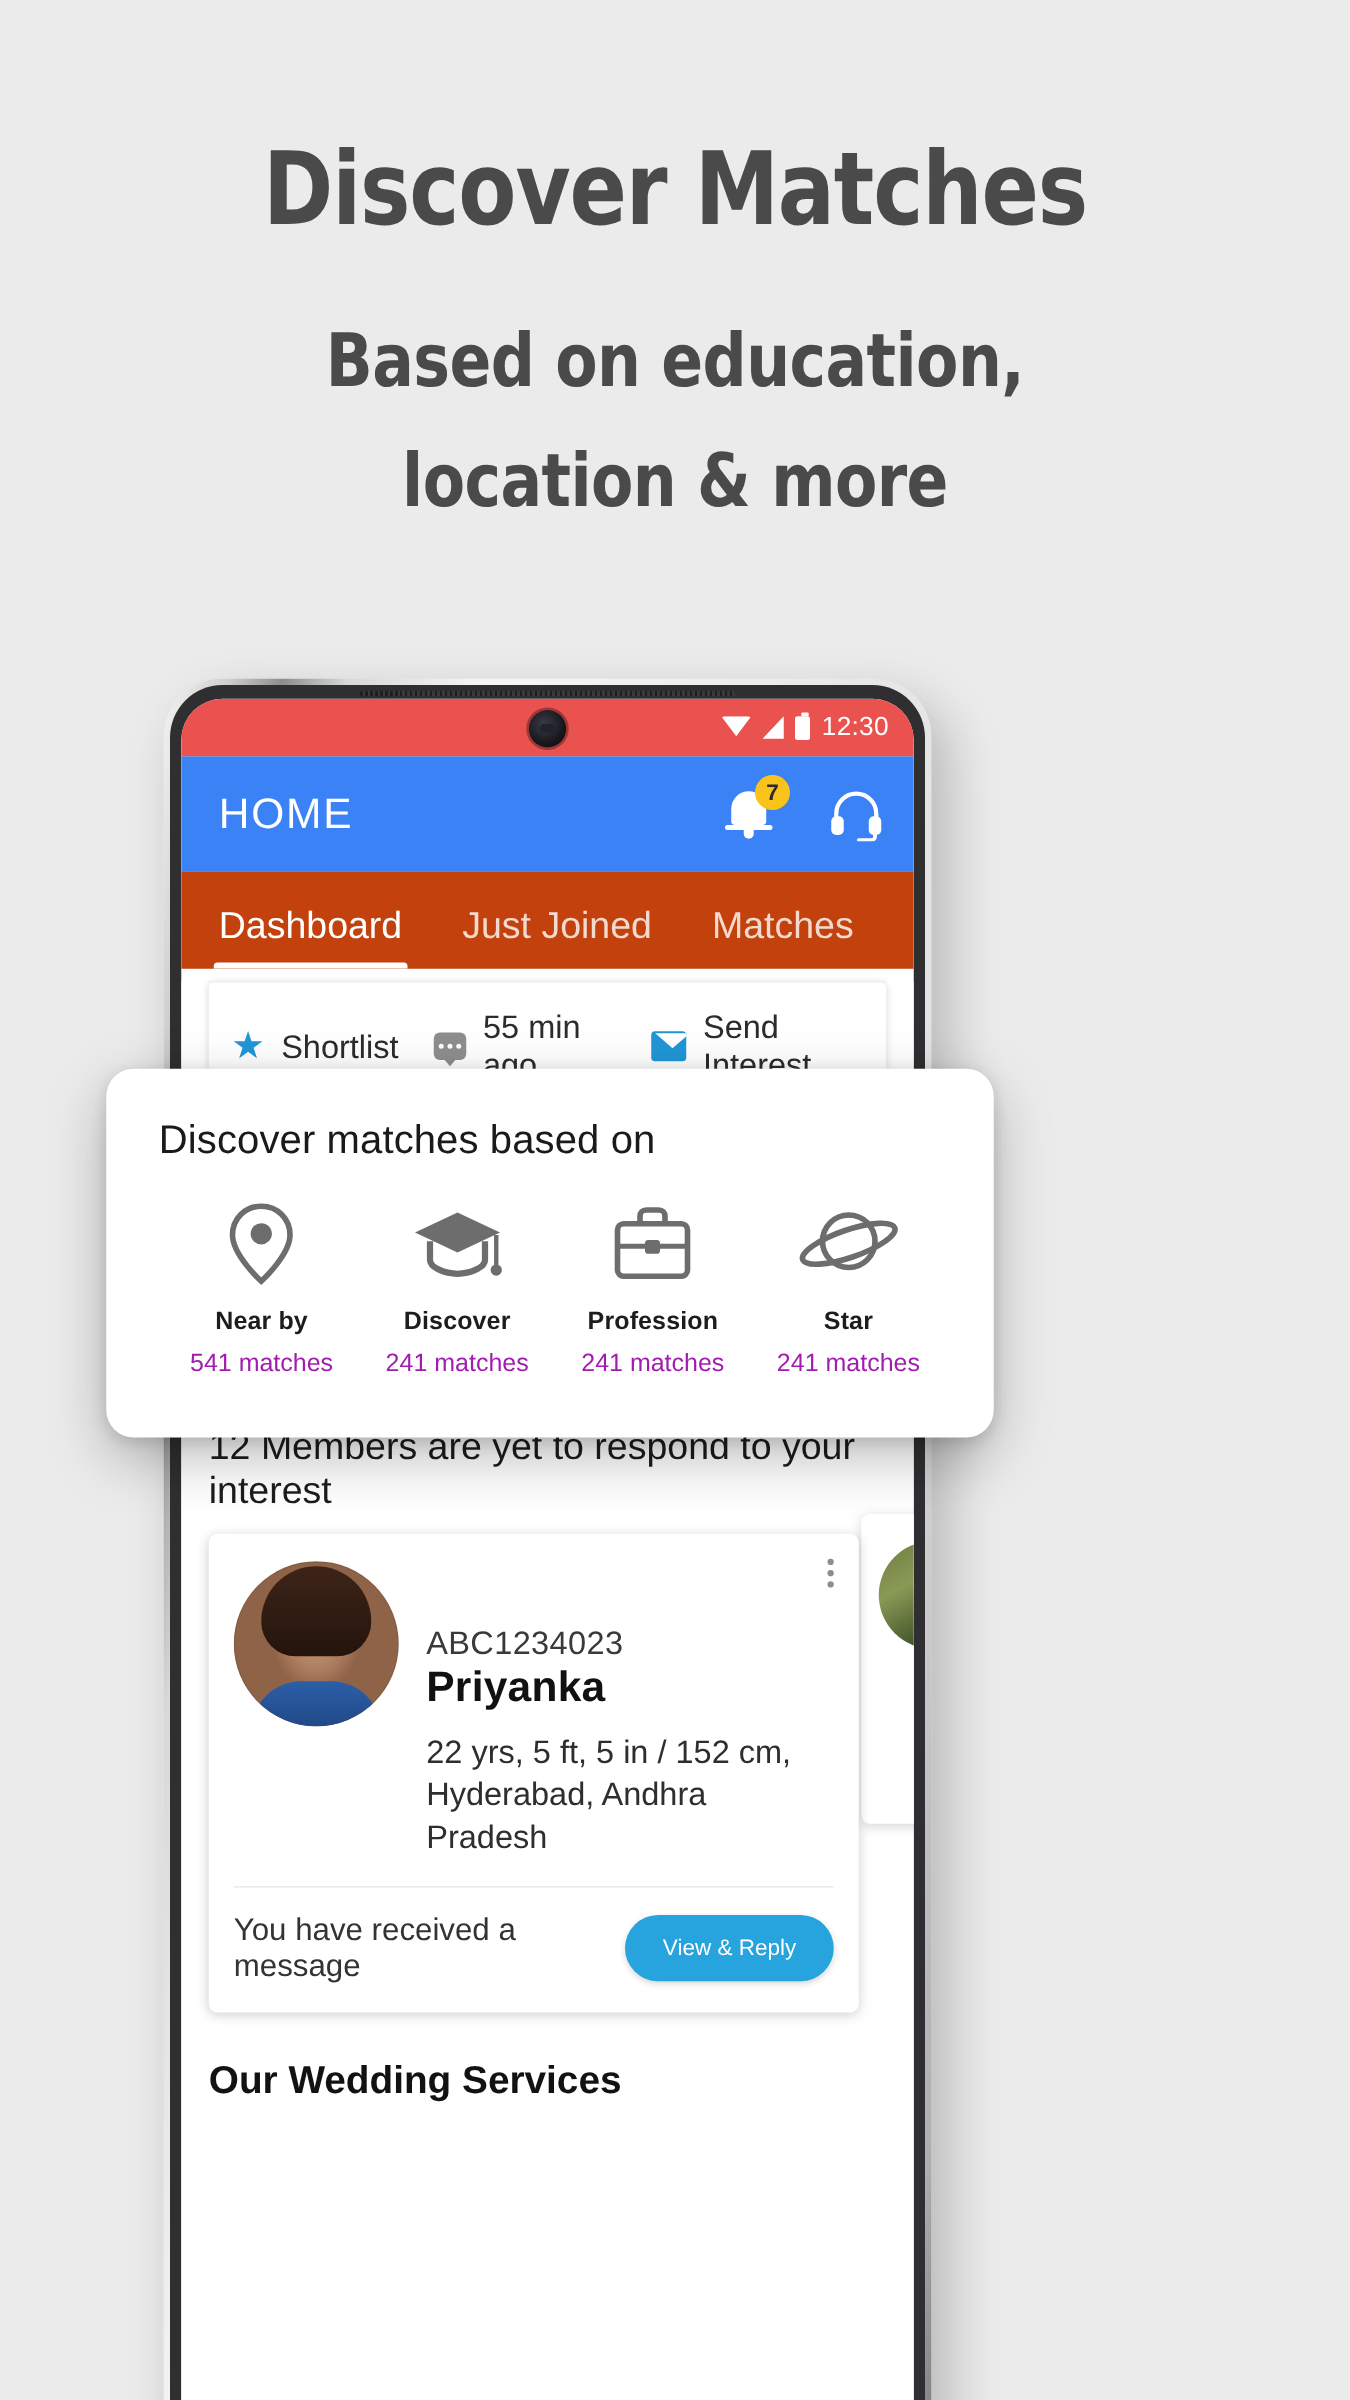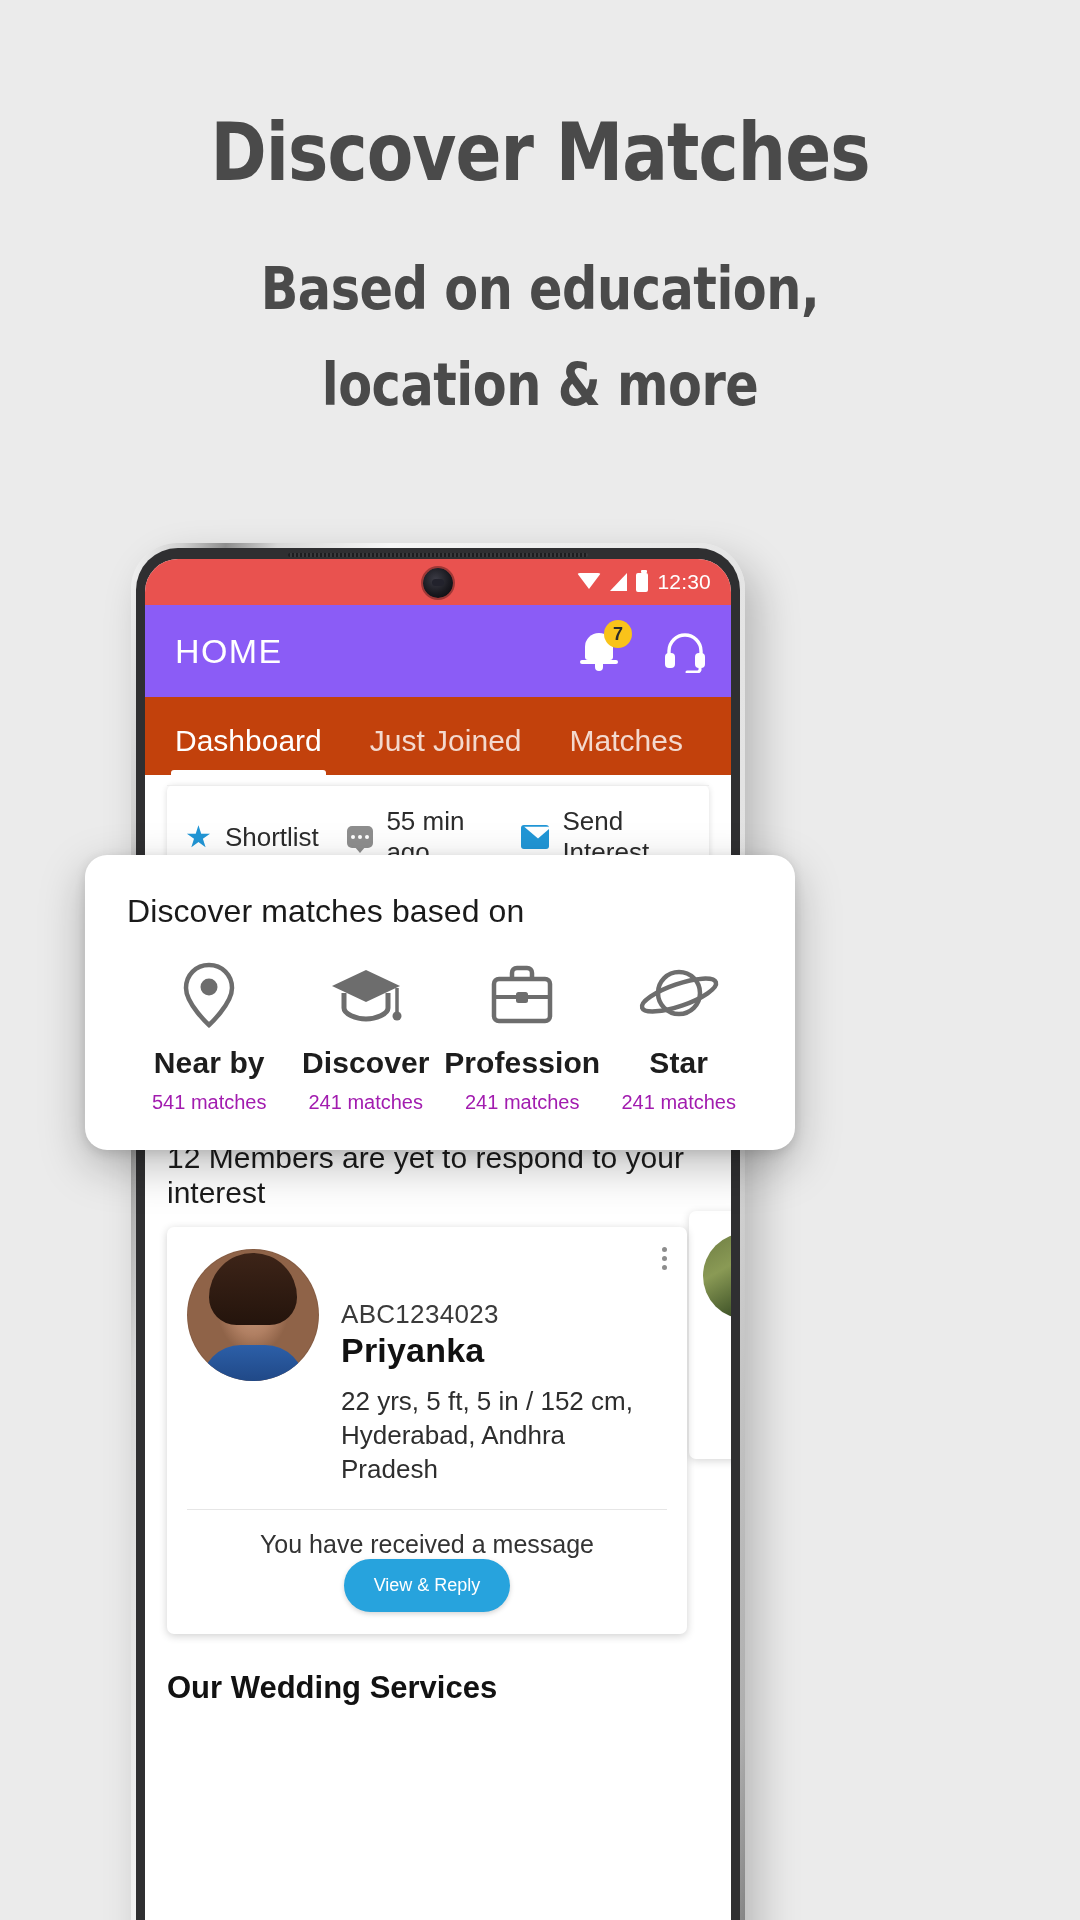--- a/index.html
+++ b/index.html
@@ -111,21 +111,21 @@
     background:#fff;
   }
   .sb-batt::before{
     content:""; position:absolute; left:3px; top:-5px;
     width:6px; height:3px; background:#fff; border-radius:1px;
   }
   .sb-time { color:#fff; font-size:21px; letter-spacing:0.2px; }
 
   
   .appbar {
-    background:#8b5cf6;
+    background:#3b82f6;
     height:92px;
     display:flex; align-items:center;
     padding:0 24px 0 30px;
   }
   .appbar-title {
     color:#fff; font-size:34px; letter-spacing:1.4px; font-weight:400;
     flex:1;
   }
   .appbar-actions { display:flex; align-items:center; gap:38px; }
   .icon-btn { position:relative; width:46px; height:48px; }
@@ -275,21 +275,20 @@
   .profile-meta { font-size:26px; color:#2e2e2e; line-height:1.32; margin-top:14px; }
   .kebab {
     position:absolute; right:20px; top:20px;
     display:flex; flex-direction:column; gap:4px; align-items:center;
   }
   .kebab i { width:5px; height:5px; border-radius:50%; background:#8d8d8d; display:block; }
   .profile-divider { height:1px; background:#e6e6e6; margin:22px 0 0 0; }
   .profile-foot {
     display:flex; align-items:center; justify-content:space-between;
     padding:20px 0 22px 0;
-    flex-direction:column;
   }
   .foot-text { font-size:25px; color:#333; }
   .reply-btn {
     background:#27a3dd; color:#fff;
     font-size:18px;
     padding:16px 30px;
     border-radius:34px;
     border:none;
     box-shadow:0 2px 5px rgba(0,0,0,0.17);
     white-space:nowrap;
@@ -313,21 +312,21 @@
   .overlay-title {
     font-size:32px; color:#1a1a1a; letter-spacing:0.1px;
   }
   .overlay-items {
     display:flex; justify-content:space-between;
     margin-top:28px; padding:0 8px 0 4px;
   }
   .ov-item { text-align:center; width:165px; }
   .ov-icon { height:74px; display:flex; align-items:center; justify-content:center; }
   .ov-label {
-    font-size:30px; color:#1d1d1d; font-weight:bold;
+    font-size:20px; color:#1d1d1d; font-weight:bold;
     margin-top:14px; letter-spacing:0.1px;
   }
   .ov-count { font-size:20px; color:#a21caf; margin-top:11px; }
 </style>
 </head>
 <body>
 
 <div class="promo">
   <div class="promo-title">Discover Matches</div>
   <div class="promo-sub">

